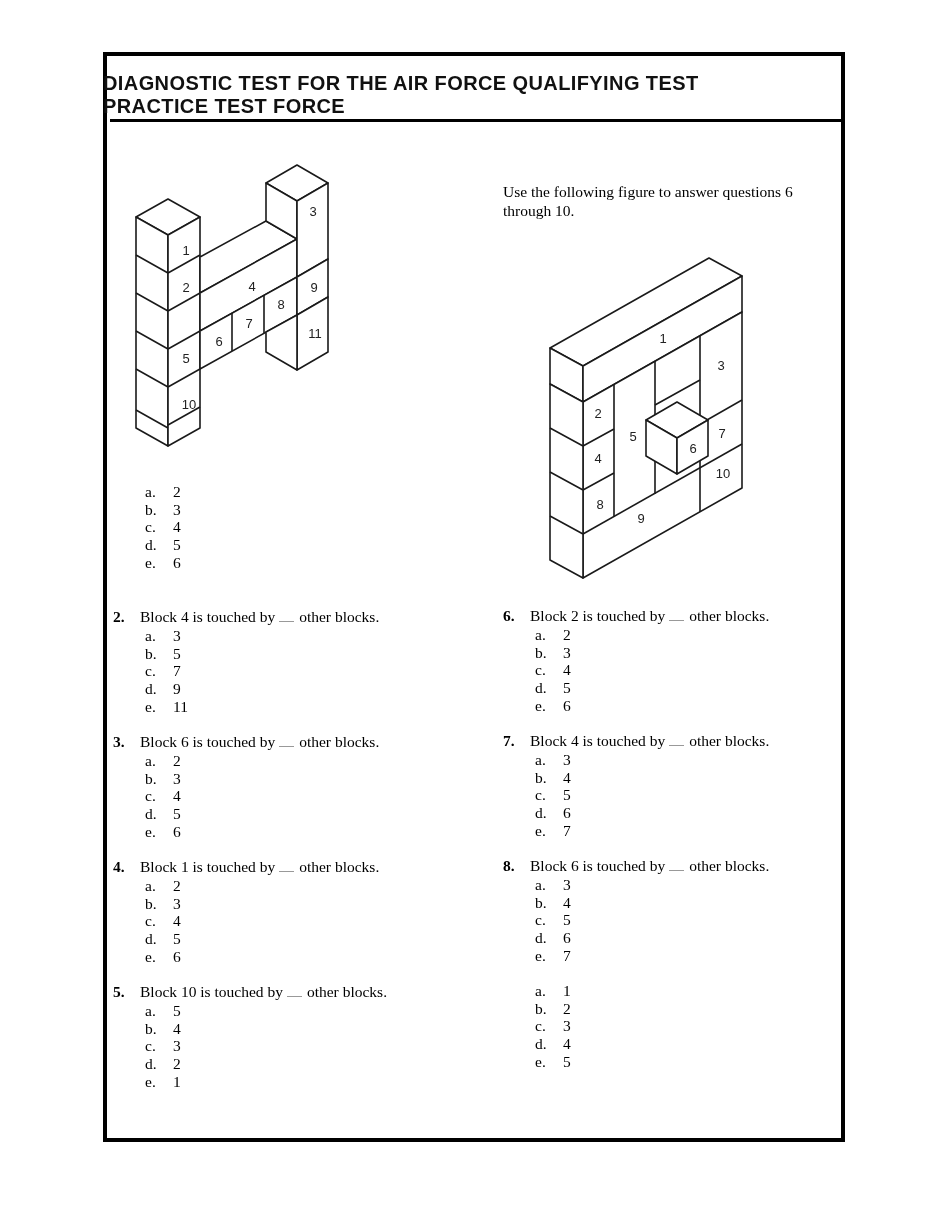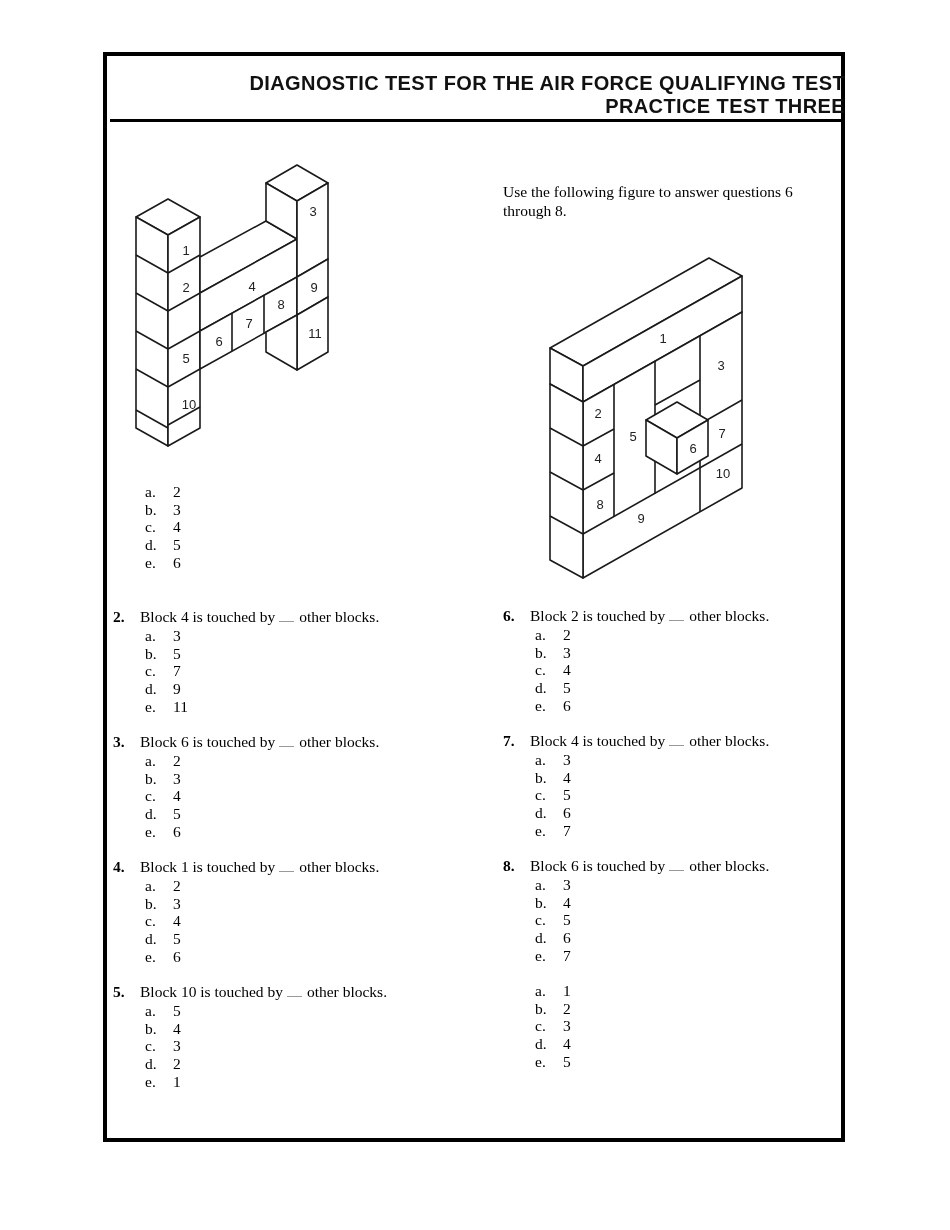--- a/index.html
+++ b/index.html
@@ -1,20 +1,20 @@
 <!DOCTYPE html>
 <html><head>
 <meta charset="utf-8">
 <style>
   html,body{margin:0;padding:0}
   body{width:950px;height:1230px;background:#fff;position:relative;
        font-family:"Liberation Serif",serif;color:#000;overflow:hidden}
   .frame{position:absolute;left:103px;top:52px;width:742px;height:1090px;
          border:4px solid #000;box-sizing:border-box}
-  .title{position:absolute;left:103px;top:72px;width:742px;text-align:right;
+  .title{position:absolute;left:103px;top:72px;width:742px;text-align:left;
          font-family:"Liberation Sans",sans-serif;font-weight:bold;font-size:20px;
          line-height:23px;letter-spacing:.4px;color:#111}
   .rule{position:absolute;left:110px;top:119px;width:733px;height:3px;background:#000}
   .intro{position:absolute;left:503px;top:182px;width:330px;font-weight:normal;
          font-size:15.5px;line-height:19px}
   .fig{position:absolute}
   .fig path{fill:#fff;stroke:#1a1a1a;stroke-width:1.6;stroke-linejoin:round}
   .fig path.ln{fill:none}
   .fig text{font-family:"Liberation Sans",sans-serif;font-size:13px;fill:#222;
             text-anchor:middle}
@@ -26,21 +26,21 @@
   .opt{margin-left:32px;line-height:17.7px;height:17.7px}
   .ol{display:inline-block;width:28px}
 </style>
 </head>
 <body>
 
 <div class="frame"></div>
 
 <div class="title">
   <div>DIAGNOSTIC TEST FOR THE AIR FORCE QUALIFYING TEST</div>
-  <div>PRACTICE TEST THREE</div>
+  <div>PRACTICE TEST FORCE</div>
 </div>
 <div class="rule"></div>
 
 <svg class="fig" style="left:130px;top:160px" width="205" height="295" viewBox="130 160 205 295">
 
   <path d="M168,199 L200,217 L168,235 L136,217 Z"></path>
   <path d="M136,217 L168,235 L168,446 L136,428 Z"></path>
   <path d="M168,235 L200,217 L200,428 L168,446 Z"></path>
   <path class="ln" d="M168,273 L200,255 M168,311 L200,293 M168,349 L200,331 M168,387 L200,369 M168,425 L200,407"></path>
   <path class="ln" d="M136,255 L168,273 M136,293 L168,311 M136,331 L168,349 M136,369 L168,387 M136,410 L168,428"></path>
@@ -66,21 +66,21 @@
   <text x="219" y="346">6</text>
   <text x="249" y="328">7</text>
   <text x="281" y="309">8</text>
   <text x="314" y="292">9</text>
   <text x="189" y="409">10</text>
   <text x="315" y="338">11</text>
 </svg>
 
 <div class="intro">
   <div>Use the following figure to answer questions 6</div>
-  <div>through 8.</div>
+  <div>through 10.</div>
 </div>
 
 <svg class="fig" style="left:545px;top:250px" width="205" height="335" viewBox="545 250 205 335">
 
   <path d="M550,348 L709,258 L742,276 L583,366 Z"></path>
   <path d="M550,348 L583,366 L583,402 L550,384 Z"></path>
   <path d="M583,366 L742,276 L742,312 L583,402 Z"></path>
 
   <path d="M583,402 L742,312 L742,488 L583,578 Z"></path>
   <path d="M550,384 L583,402 L583,578 L550,560 Z"></path>

